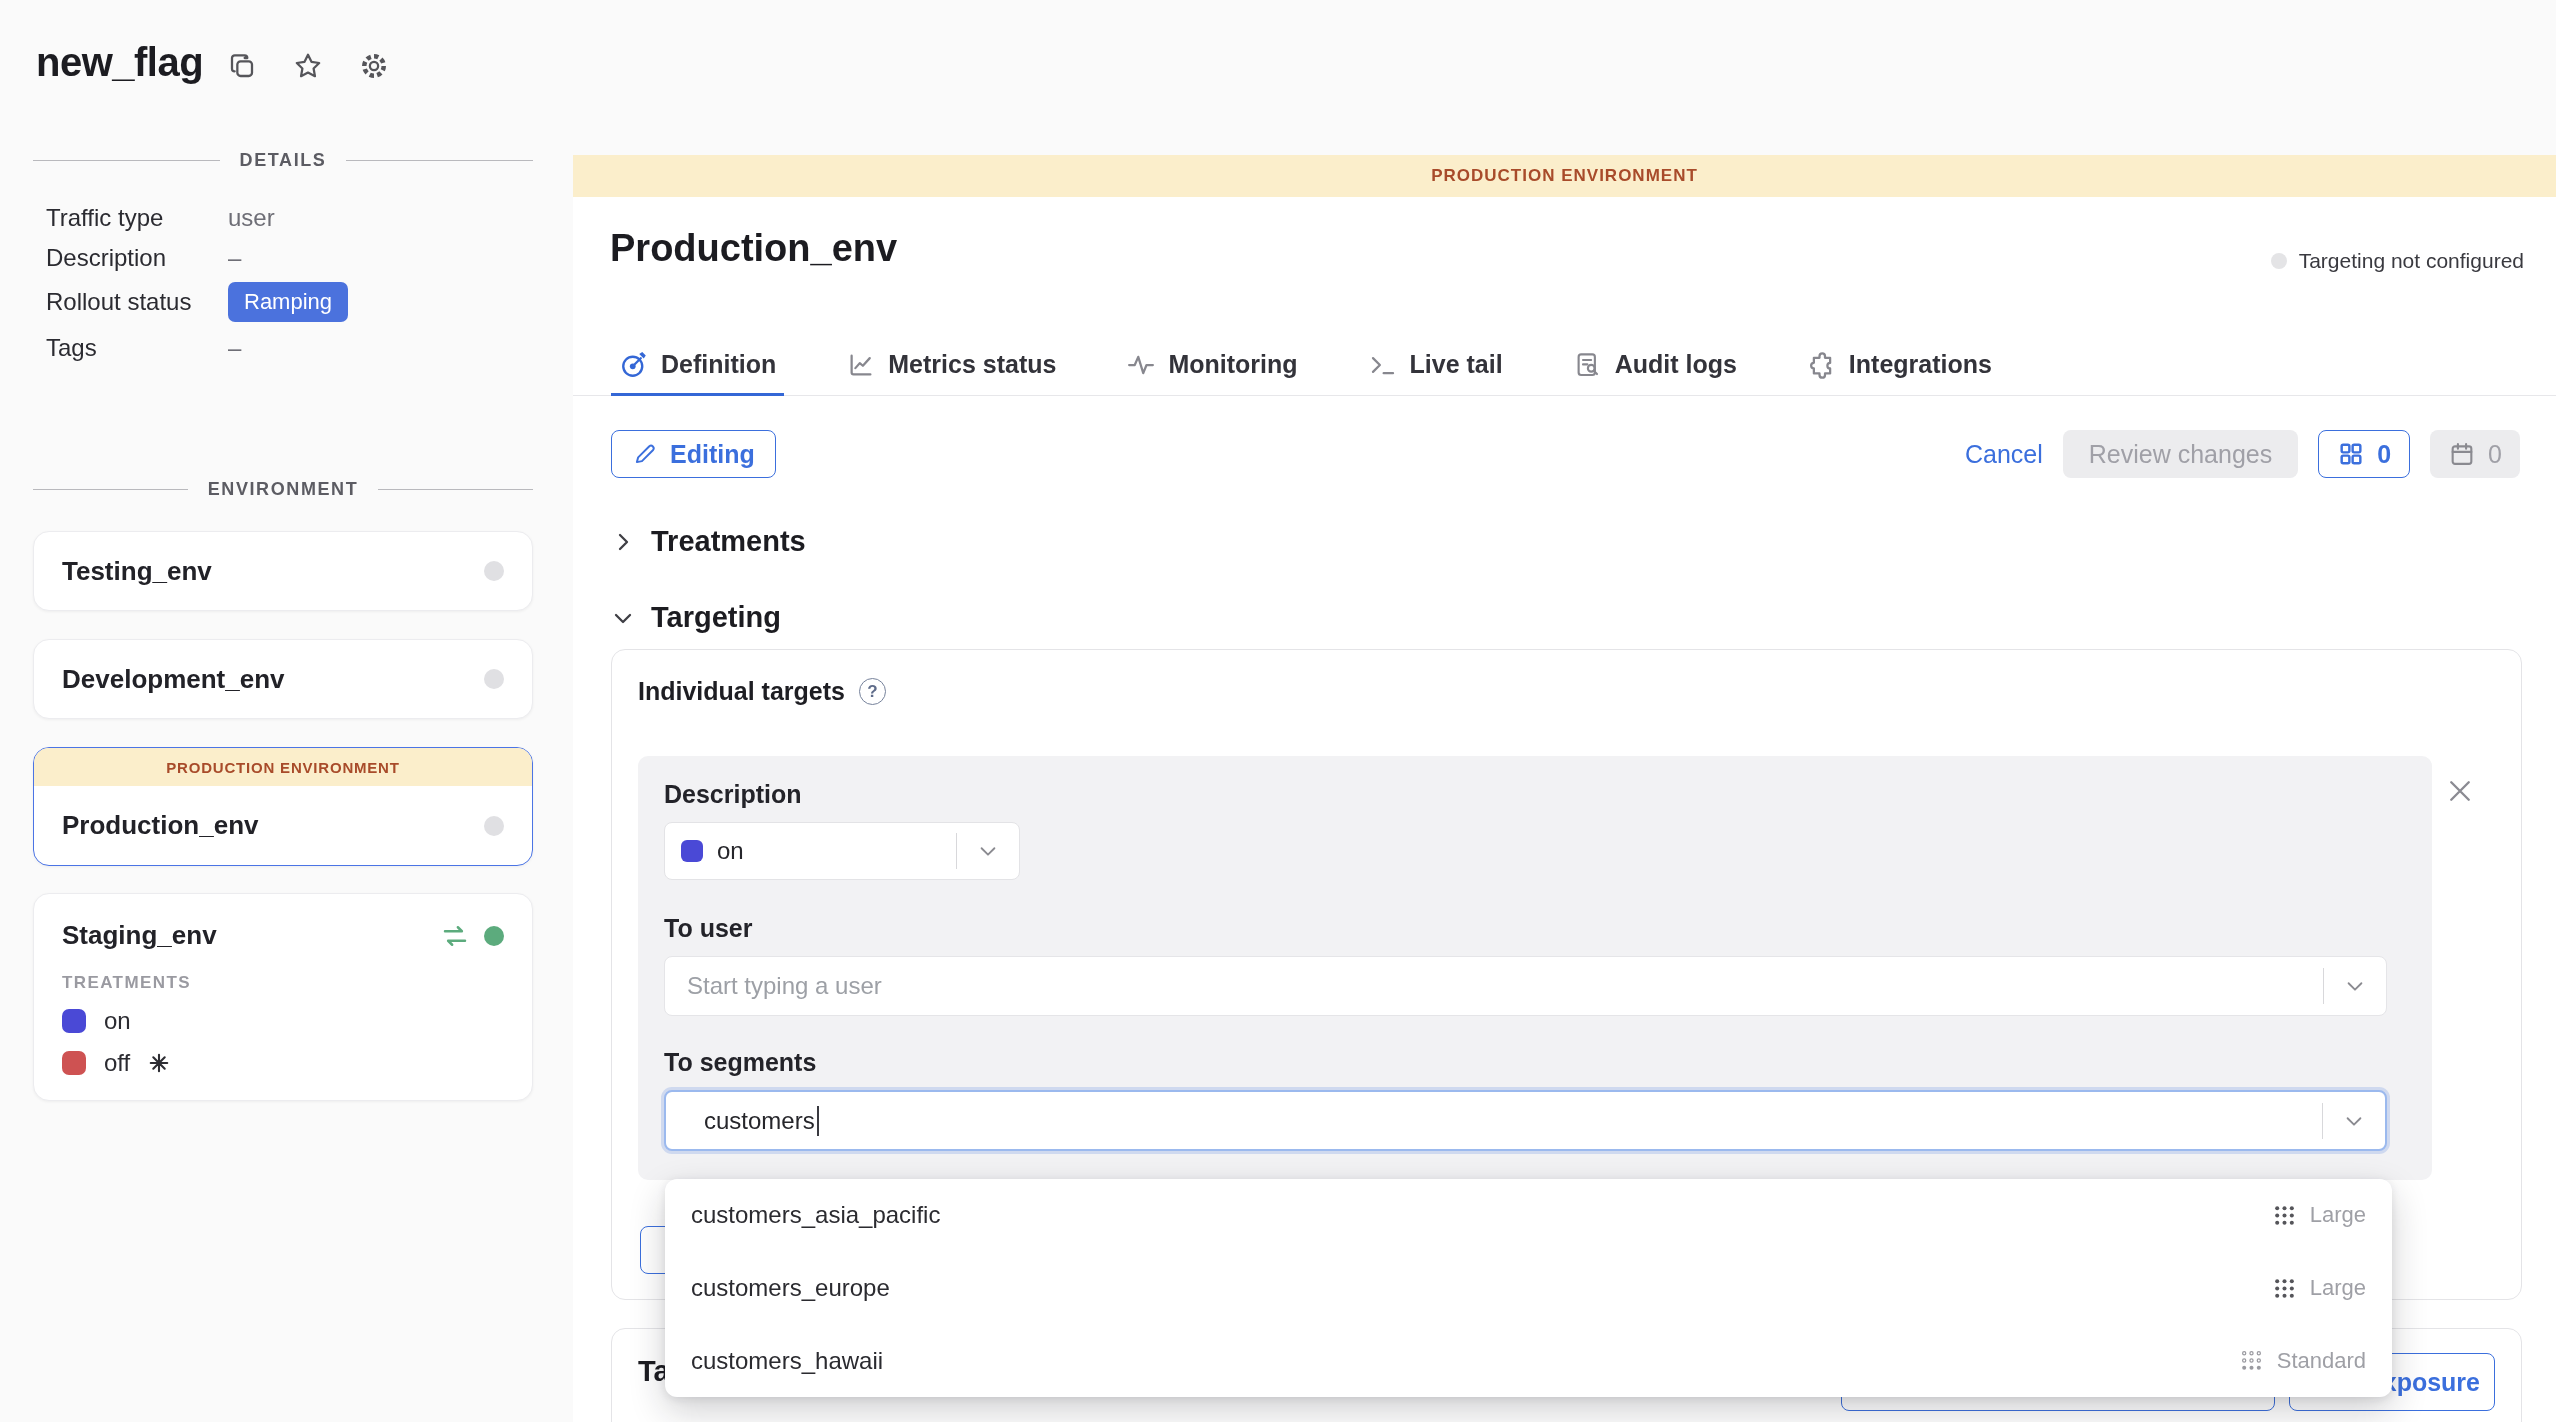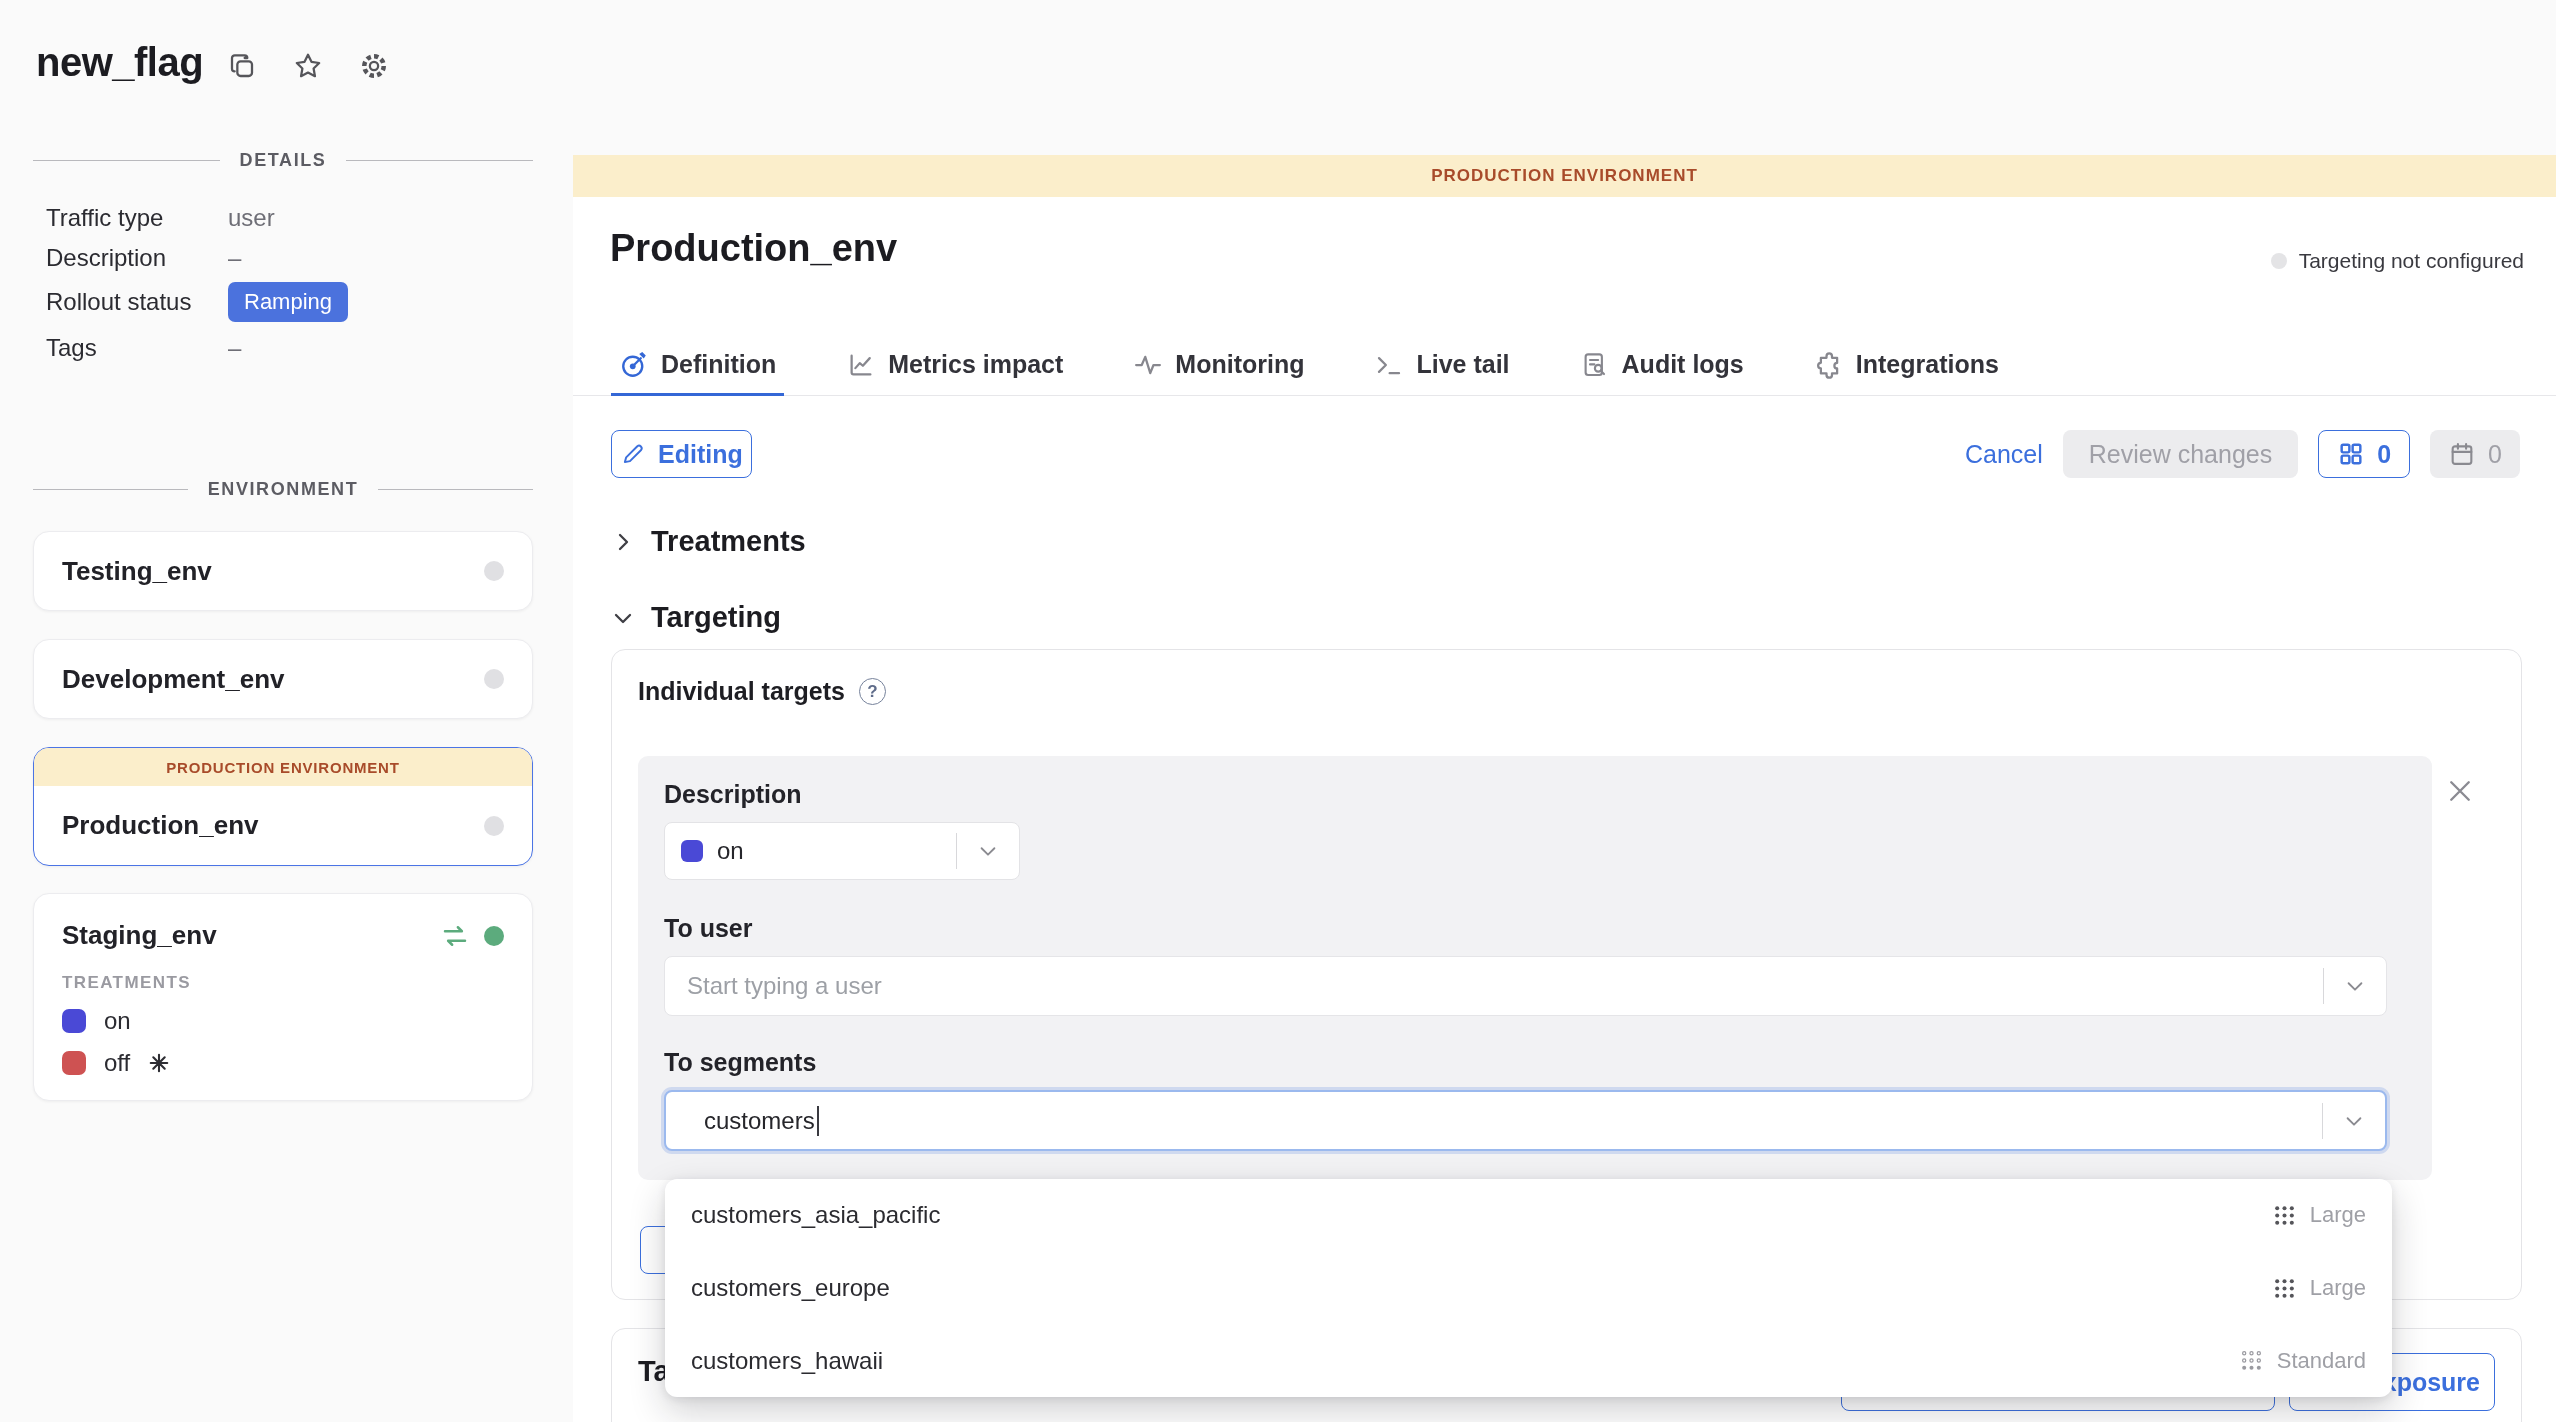--- a/index.html
+++ b/index.html
@@ -54,21 +54,21 @@
   .status-row .txt { font-size:21px; color:#3a3a40; }
   .status-dot { width:16px; height:16px; border-radius:50%; background:#e4e4e6; }
 
   .tabs-row { position:absolute; left:0; right:0; top:137px; height:62px; border-bottom:1px solid #e7e7ea; display:flex; padding-left:38px; gap:54px; }
   .tab { position:relative; display:flex; align-items:center; gap:12px; padding:0 8px; font-size:25px; font-weight:600; color:#33333a; cursor:pointer; }
   .tab .ticn { width:30px; height:30px; color:#87878e; }
   .tab.active .ticn { color:#3467d6; }
   .tab.active::after { content:""; position:absolute; left:0; right:0; bottom:-1px; height:3px; background:#3467d6; }
 
   .toolbar-row { position:absolute; left:38px; right:36px; top:233px; height:48px; display:flex; align-items:center; }
-  .btn-editing { height:48px; display:flex; align-items:center; gap:12px; padding:0 8px; border:1.5px solid #3b6fdd; border-radius:8px; background:#fff; color:#3b6fdd; font-size:25px; font-weight:700; cursor:pointer; }
+  .btn-editing { height:48px; display:flex; align-items:center; gap:12px; padding:0 20px; border:1.5px solid #3b6fdd; border-radius:8px; background:#fff; color:#3b6fdd; font-size:25px; font-weight:700; cursor:pointer; }
   .toolbar-right { margin-left:auto; display:flex; align-items:center; gap:20px; }
   .link-cancel { font-size:25px; color:#3b6fdd; cursor:pointer; }
   .btn-review { height:48px; padding:0 26px; display:flex; align-items:center; background:#ececee; border-radius:8px; color:#a0a0a7; font-size:25px; cursor:pointer; }
   .btn-count-blue { height:48px; padding:0 18px; display:flex; align-items:center; gap:12px; background:#fff; border:1.5px solid #3b6fdd; border-radius:8px; color:#3b6fdd; font-size:25px; font-weight:700; cursor:pointer; }
   .btn-count-gray { height:48px; padding:0 18px; display:flex; align-items:center; gap:12px; background:#ececee; border-radius:8px; color:#a0a0a7; font-size:25px; cursor:pointer; }
   .btn-count-blue .cicn { width:28px; height:28px; }
   .btn-count-gray .cicn { width:28px; height:28px; color:#8a8a90; }
 
   .section-header { position:absolute; left:38px; display:flex; align-items:center; gap:16px; cursor:pointer; }
   .section-header .chev { width:24px; height:24px; color:#3f3f45; }
@@ -236,21 +236,21 @@
       </span>
       <span>Definition</span>
     </div>
     <div class="tab">
       <span class="ticn">
         <svg viewBox="0 0 24 24" fill="none" stroke="currentColor" stroke-width="1.8" stroke-linecap="round" stroke-linejoin="round">
             <path d="M4.5 4.5v13.5a1.5 1.5 0 0 0 1.5 1.5h13.5"></path>
             <polyline points="7.5,14.5 11,10.5 13.5,12.6 19,6.5"></polyline>
           </svg>
       </span>
-      <span>Metrics impact</span>
+      <span>Metrics status</span>
     </div>
     <div class="tab">
       <span class="ticn">
         <svg viewBox="0 0 24 24" fill="none" stroke="currentColor" stroke-width="1.8" stroke-linecap="round" stroke-linejoin="round">
             <polyline points="2.5,12 7,12 9.8,5.5 13.8,18.5 16.4,12 21.5,12"></polyline>
           </svg>
       </span>
       <span>Monitoring</span>
     </div>
     <div class="tab">

